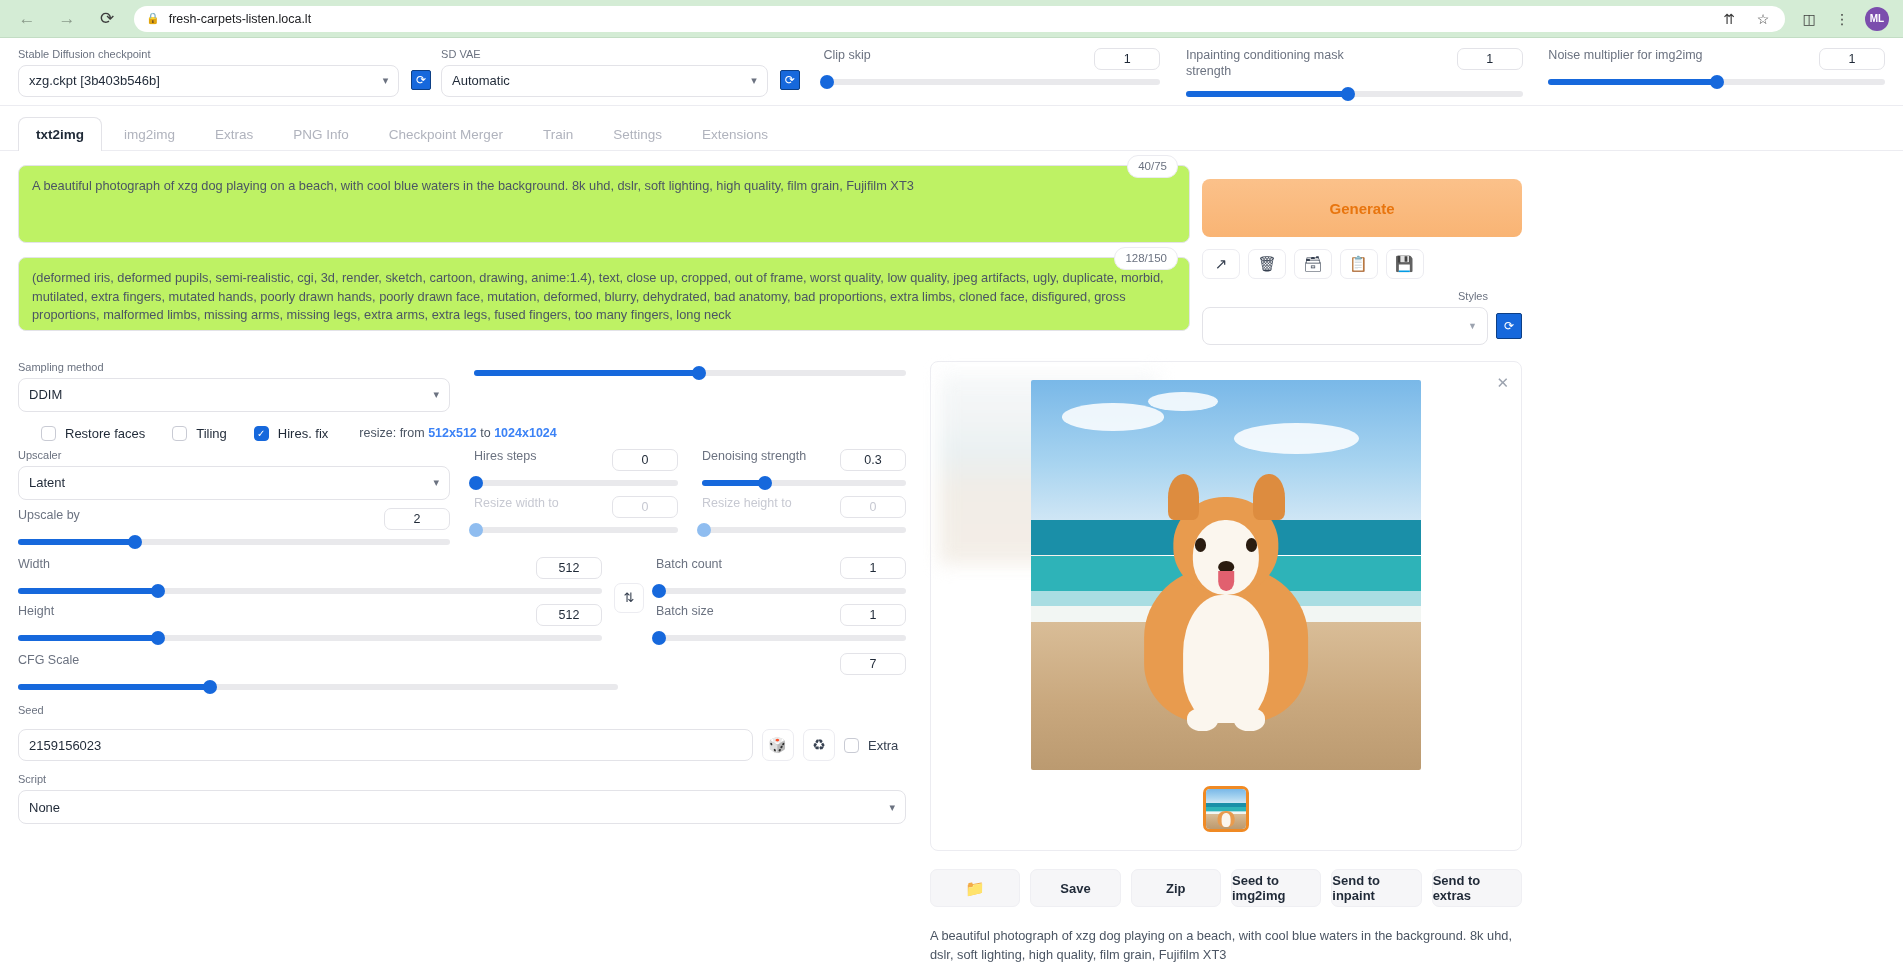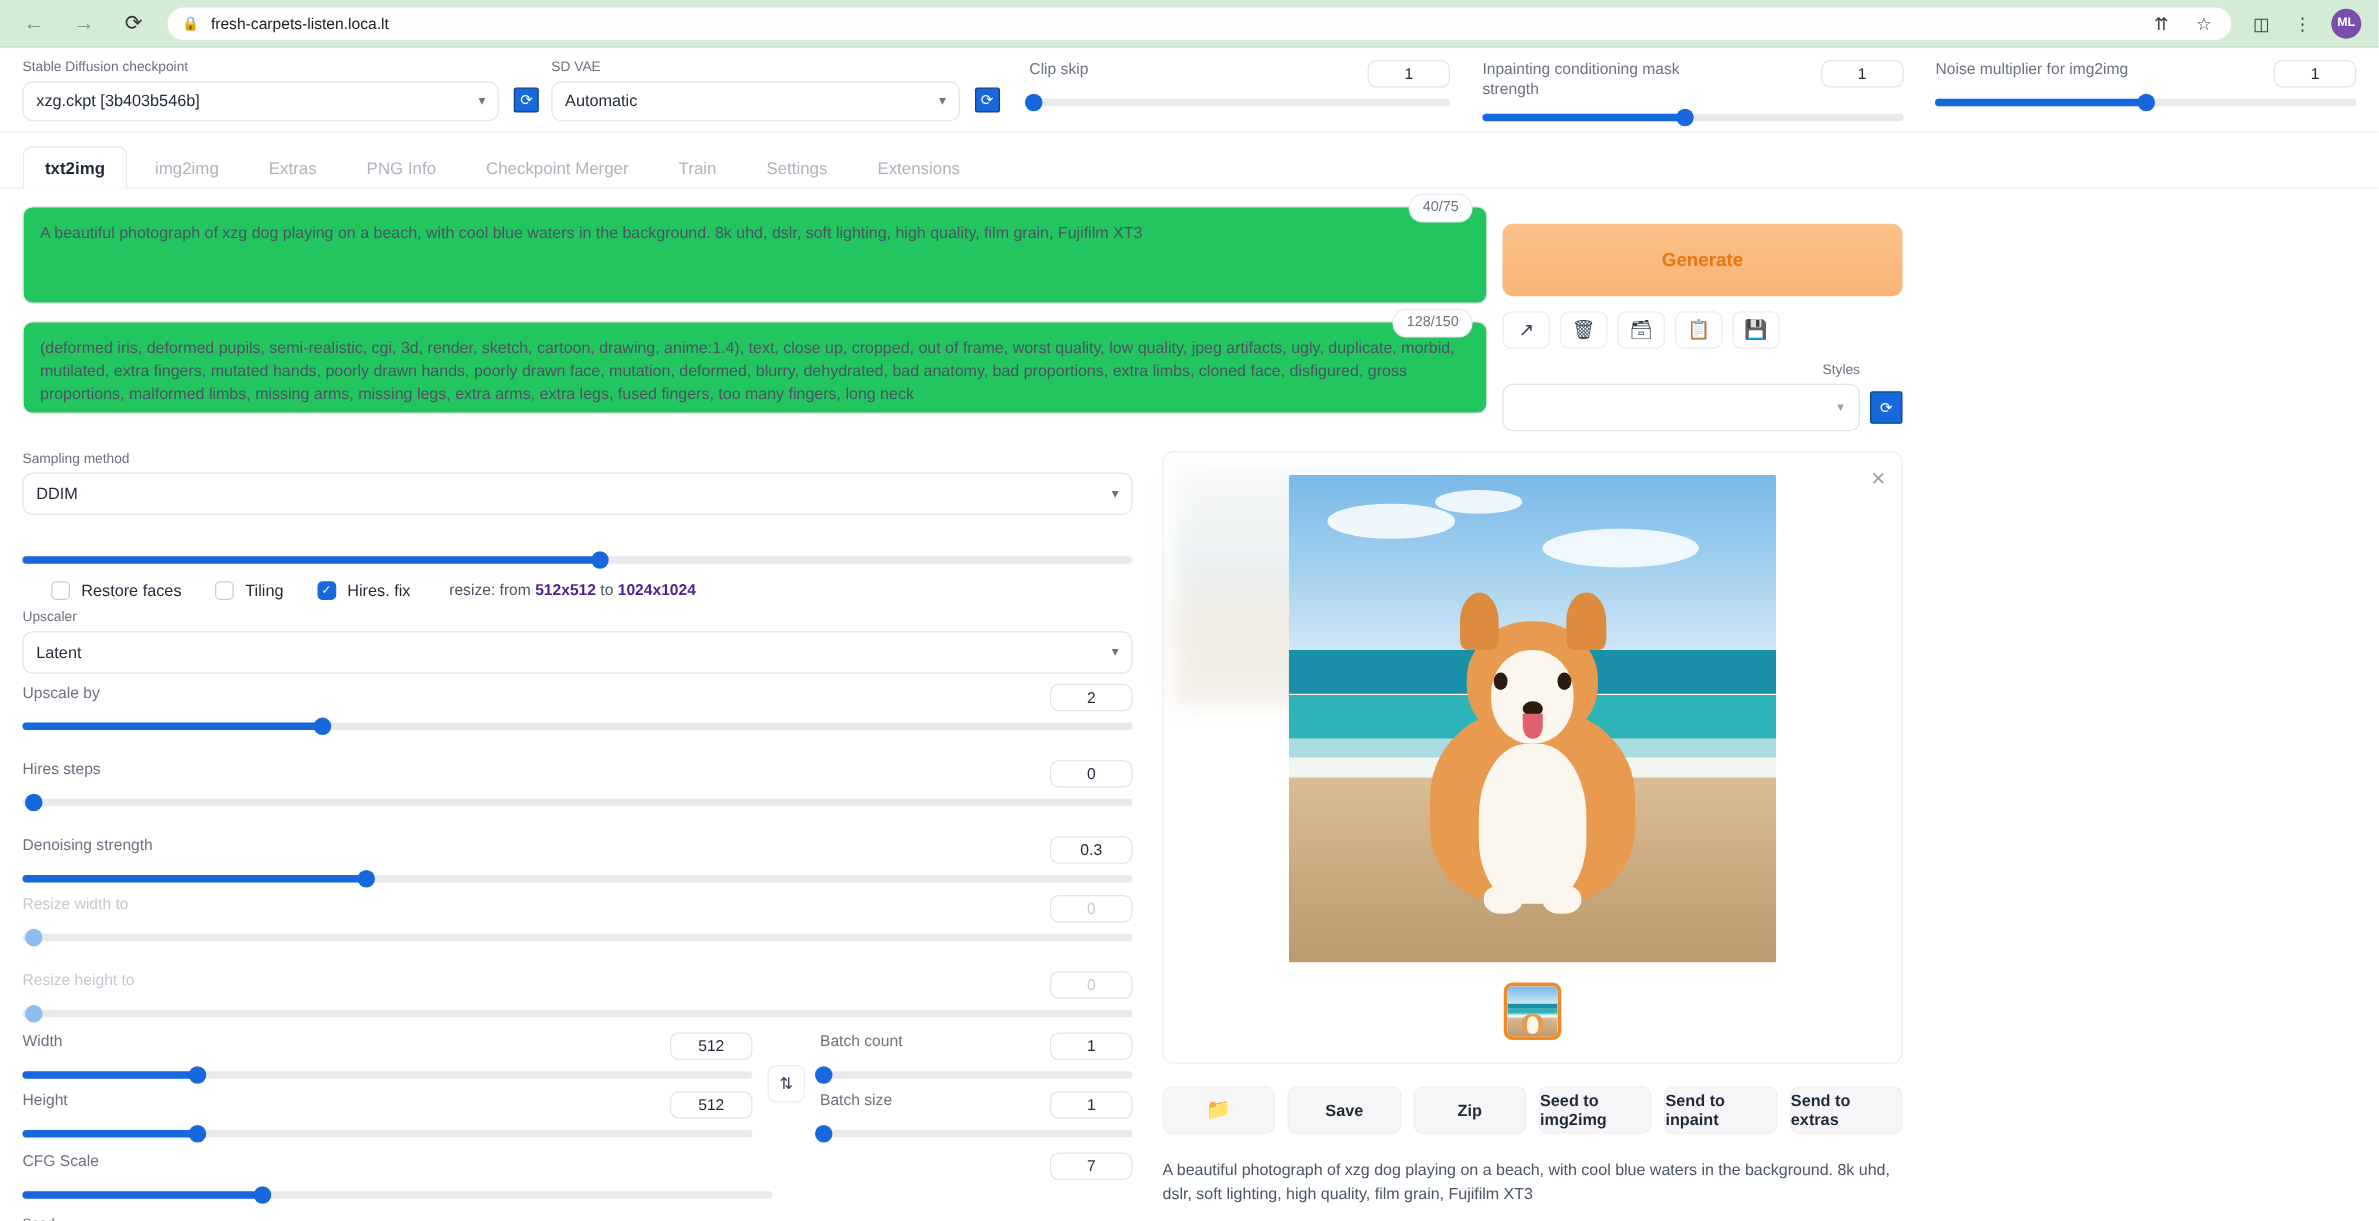--- a/index.html
+++ b/index.html
@@ -170,21 +170,21 @@
   
   .main { display: flex; padding: 0 18px; gap: 0; }
   .left-col { width: 1504px; }
   .prompt-row { display: flex; gap: 12px; padding-top: 14px; }
   .prompts { flex: 1; }
 
   .textarea-box {
     position: relative;
     border: 1px solid #e3e3e8;
     border-radius: 8px;
-    background: #22c55e;
+    background: #bef264;
     padding: 11px 13px;
     font-size: 12.8px;
     line-height: 1.45;
     color: #4b5563;
   }
   .textarea-box.pos { height: 78px; }
   .textarea-box.neg { height: 74px; margin-top: 14px; }
   .counter {
     position: absolute;
     right: 11px; top: -11px;
@@ -229,21 +229,21 @@
     cursor: pointer;
   }
   .styles-select .val { flex: 1; font-size: 13px; }
   .caret-down { color: #9ca3af; font-size: 9px; }
 
   
   .cols { display: flex; gap: 24px; padding-top: 16px; }
   .settings-col { width: 950px; }
   .result-col { width: 905px; }
 
-  .row2 { display: flex; gap: 24px; flex-direction: column; }
+  .row2 { display: flex; gap: 24px; }
   .half { flex: 1; }
 
   .checkbox-row {
     display: flex; align-items: center; gap: 9px;
     margin: 14px 0 4px 0;
     font-size: 13px;
     color: #1f2937;
     padding-left: 23px;
   }
   .cb {
@@ -254,21 +254,21 @@
     flex: none;
     cursor: pointer;
   }
   .cb.checked {
     background: #1668dc; border-color: #1668dc;
     color: #fff; font-size: 10px;
     display: flex; align-items: center; justify-content: center;
   }
   .cb-label { margin-right: 18px; cursor: pointer; }
   .resize-note { font-size: 12.5px; color: #4b5563; margin-left: 4px; }
-  .resize-note b { color: #4c1d95; }
+  .resize-note b { color: #3b82f6; }
 
   .dim-wrap { display: flex; gap: 12px; align-items: flex-start; }
   .swap-btn {
     width: 30px; height: 30px;
     border: 1px solid #ececf1;
     border-radius: 7px;
     background: #fff;
     display: flex; align-items: center; justify-content: center;
     font-size: 13px;
     cursor: pointer;

